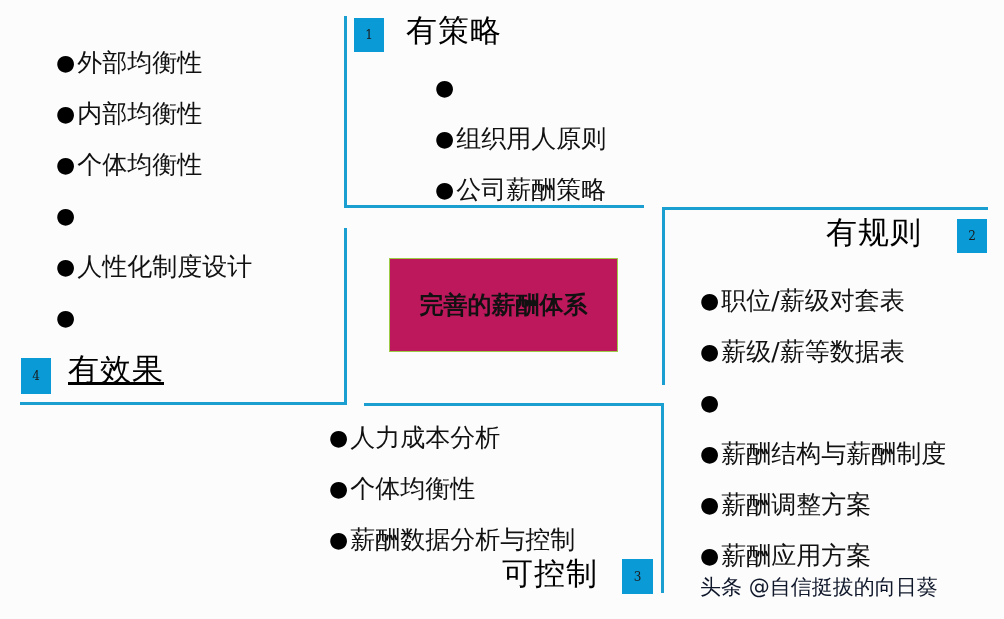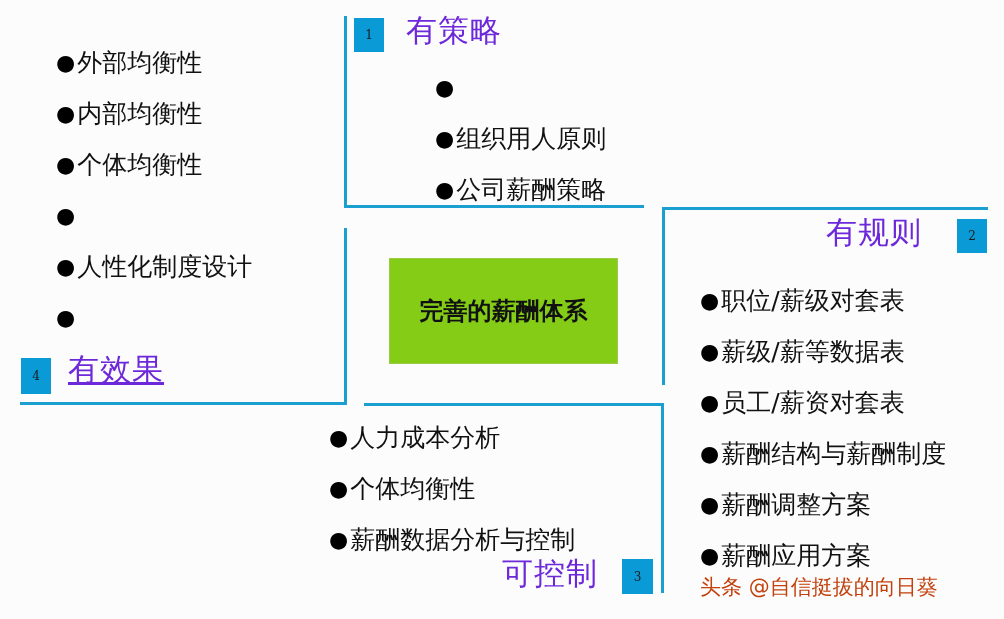--- a/index.html
+++ b/index.html
@@ -9,37 +9,37 @@
     font-family: "DejaVu Sans", "Liberation Sans", sans-serif;
     color:#111;
   }
   .line { position:absolute; background:#1a9fd0; }
   .badge {
     position:absolute; width:30px; height:34px; background:#0a9ad6;
     color:#1a1a1a; font-family:"DejaVu Serif","Liberation Serif",serif;
     font-size:12px; display:flex; align-items:center; justify-content:center;
   }
   .heading {
-    position:absolute; font-size:31px; font-weight:300; color:#6d28d9;
+    position:absolute; font-size:31px; font-weight:300; color:#000000;
     font-family:"DejaVu Sans","Liberation Sans",sans-serif; letter-spacing:1px;
   }
   .list { position:absolute; margin:0; padding:0; list-style:none; }
   .list li {
     font-size:25px; line-height:51px; white-space:nowrap; color:#111;
     display:flex; align-items:center;
   }
   .bullet { font-size:22px; margin-right:2px; color:#000; }
   .center-box {
-    position:absolute; left:389px; top:258px; width:229px; height:106px;
-    background:#84cc16; border:1px solid #9ccc45; box-sizing:border-box;
+    position:absolute; left:389px; top:258px; width:229px; height:94px;
+    background:#be185d; border:1px solid #9ccc45; box-sizing:border-box;
     display:flex; align-items:center; justify-content:center;
     font-size:24px; font-weight:bold; color:#111;
   }
   .watermark {
-    position:absolute; left:700px; top:573px; font-size:21px; color:#c2410c;
+    position:absolute; left:700px; top:573px; font-size:21px; color:#0f172a;
     white-space:nowrap;
     text-align:center;
   }
 </style>
 </head>
 <body>
 
 <div class="line" style="left:344px; top:16px; width:3px; height:191px;"></div>
 <div class="line" style="left:344px; top:205px; width:300px; height:3px;"></div>
 <div class="line" style="left:662px; top:207px; width:326px; height:3px;"></div>
@@ -75,21 +75,20 @@
   <li>
       <span class="bullet">●</span>
       <span>职位/薪级对套表</span>
     </li>
   <li>
       <span class="bullet">●</span>
       <span>薪级/薪等数据表</span>
     </li>
   <li>
       <span class="bullet">●</span>
-      <span>员工/薪资对套表</span>
     </li>
   <li>
       <span class="bullet">●</span>
       <span>薪酬结构与薪酬制度</span>
     </li>
   <li>
       <span class="bullet">●</span>
       <span>薪酬调整方案</span>
     </li>
   <li>

